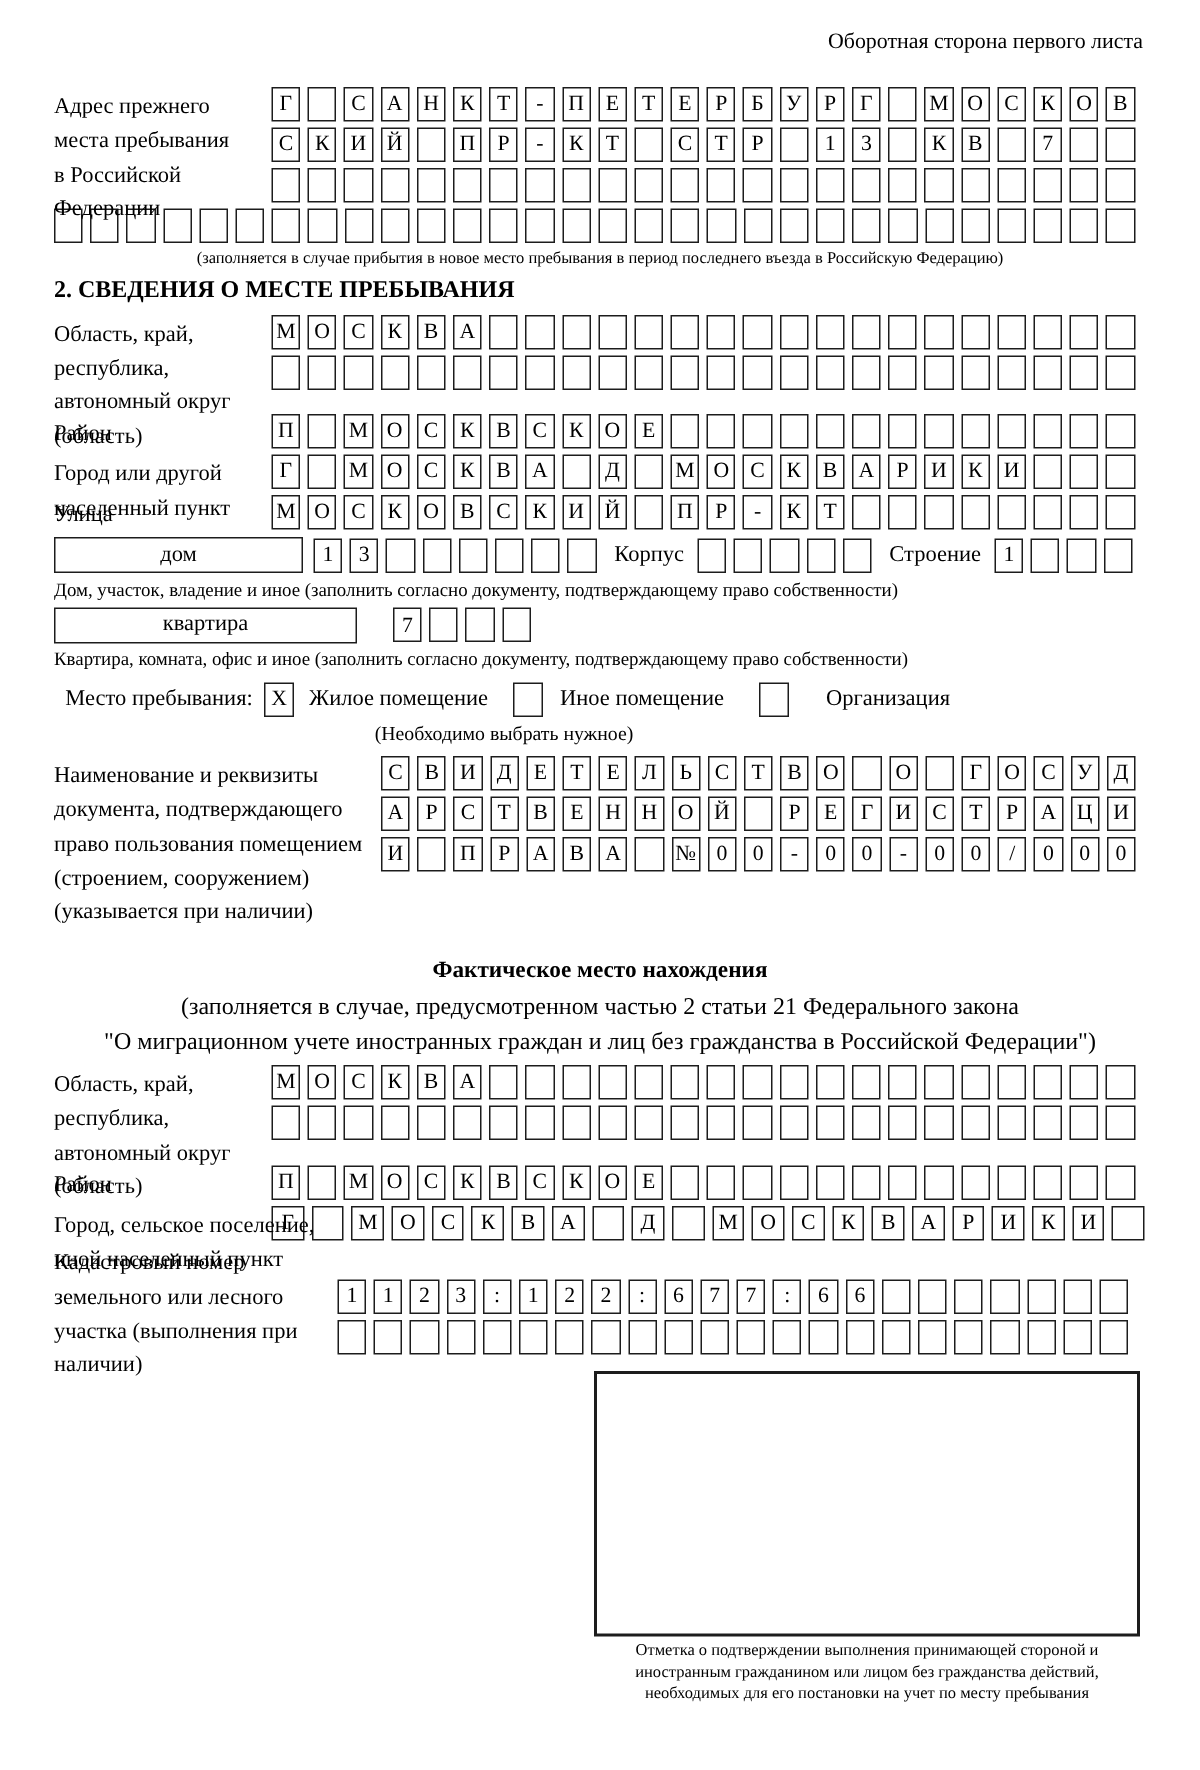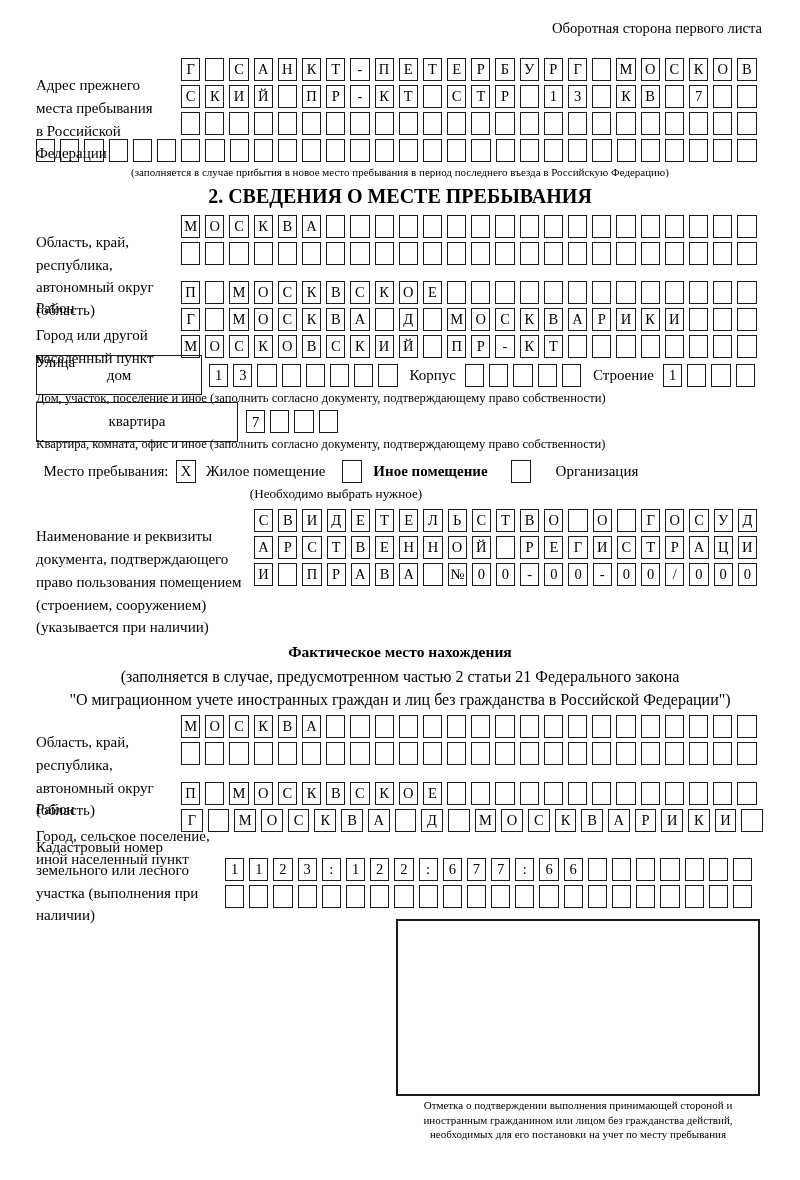--- a/index.html
+++ b/index.html
@@ -20,49 +20,49 @@
     flex: none; width: 19.2px; height: 23px; margin-right: 5px;
     border: 1.8px solid #1c1c1c;
     display: inline-flex; align-items: center; justify-content: center;
     font-size: 14.5px; line-height: 1;
   }
   .cellrow.wide .cell { width: 21.7px; }
   .cell:last-child { margin-right: 0; }
 
   
   .fgroup { position: relative; }
-  .flabel { position: absolute; left: 0; top: 16px; font-size: 15px; line-height: 22.8px; }
+  .flabel { position: absolute; left: 0; top: 2px; font-size: 15px; line-height: 22.8px; }
   .w120 { width: 122px; } .w130 { width: 132px; } .w178 { width: 180px; }
   .w210 { width: 212px; } .w165 { width: 168px; }
   .fg-rows { margin-left: 145px; }
   .fg-rows.ml218 { margin-left: 218px; }
   .fg-rows.ml189 { margin-left: 189px; }
 
   .fullrow { margin-top: 1px; }
 
   .small-note { font-size: 11px; text-align: center; margin-top: 2px; line-height: 1.25; }
-  .sec-title { font-size: 20px; font-weight: bold; text-align: center; margin: 5px 0 7px 0; }
+  .sec-title { font-size: 16px; font-weight: bold; margin: 5px 0 7px 0; }
 
   .mt16 { margin-top: 16px; }
   .mt17 { margin-top: 17px; }
   .mt21 { margin-top: 21px; }
   .mt26 { margin-top: 26px; }
   .mt5 { margin-top: 5px; }
   .mt4 { margin-top: 4px; }
   .mt7 { margin-top: 7px; }
 
   
   .inline-row { display: flex; align-items: center; height: 25px; font-size: 15px; }
   .widebox {
-    flex: none; height: 40px; border: 1.8px solid #1c1c1c;
+    flex: none; height: 24px; border: 1.8px solid #1c1c1c;
     display: flex; align-items: center; justify-content: center;
     font-size: 15px;
   }
   .dom-box { width: 166px; margin-right: 7px; }
-  .kv-box { width: 202px; margin-right: 8px; }
+  .kv-box { width: 202px; margin-right: 24px; }
   .inline-cells { display: flex; height: 23px; }
   .inline-label { padding: 0 9px 0 12px; white-space: nowrap; }
   .prop-note { font-size: 12.6px; margin: 3px 0 3px 0; line-height: 1.25; }
 
   
   .stay-row { display: flex; align-items: center; height: 25px; font-size: 15px; margin-top: 6px; }
   .cb {
     flex: none; width: 20px; height: 23px; border: 1.8px solid #1c1c1c;
     display: inline-flex; align-items: center; justify-content: center;
     font-size: 14.5px;
@@ -380,39 +380,39 @@
         <span class="cell"></span>
       </div>
     <span class="inline-label">Строение</span>
     <div class="inline-cells">
         <span class="cell">1</span>
         <span class="cell"></span>
         <span class="cell"></span>
         <span class="cell"></span>
       </div>
   </div>
-  <div class="prop-note">Дом, участок, поселение и иное (заполнить согласно документу, подтверждающему право собственности)</div>
+  <div class="prop-note">Дом, участок, владение и иное (заполнить согласно документу, подтверждающему право собственности)</div>
 
   <div class="inline-row">
     <div class="widebox kv-box">квартира</div>
     <div class="inline-cells">
         <span class="cell">7</span>
         <span class="cell"></span>
         <span class="cell"></span>
         <span class="cell"></span>
       </div>
   </div>
   <div class="prop-note">Квартира, комната, офис и иное (заполнить согласно документу, подтверждающему право собственности)</div>
 
   <div class="stay-row">
     <span class="stay-label">Место пребывания:</span>
     <span class="cb" style="margin-left:0px;">X</span>
     <span class="stay-opt-label" style="margin-left:10px;">Жилое помещение</span>
     <span class="cb" style="margin-left:17px;"></span>
-    <span class="stay-opt-label" style="margin-left:11px;font-weight:bold;">Иное помещение</span>
+    <span class="stay-opt-label" style="margin-left:11px;">Иное помещение</span>
     <span class="cb" style="margin-left:23px;"></span>
     <span class="stay-opt-label" style="margin-left:25px;">Организация</span>
   </div>
   <div class="choose-note">(Необходимо выбрать нужное)</div>
 
   <div class="fgroup mt7">
     <div class="flabel w210">Наименование и реквизиты документа, подтверждающего право пользования помещением (строением, сооружением) (указывается при наличии)</div>
     <div class="fg-rows ml218">
       <div class="cellrow">
           <span class="cell">С</span>

